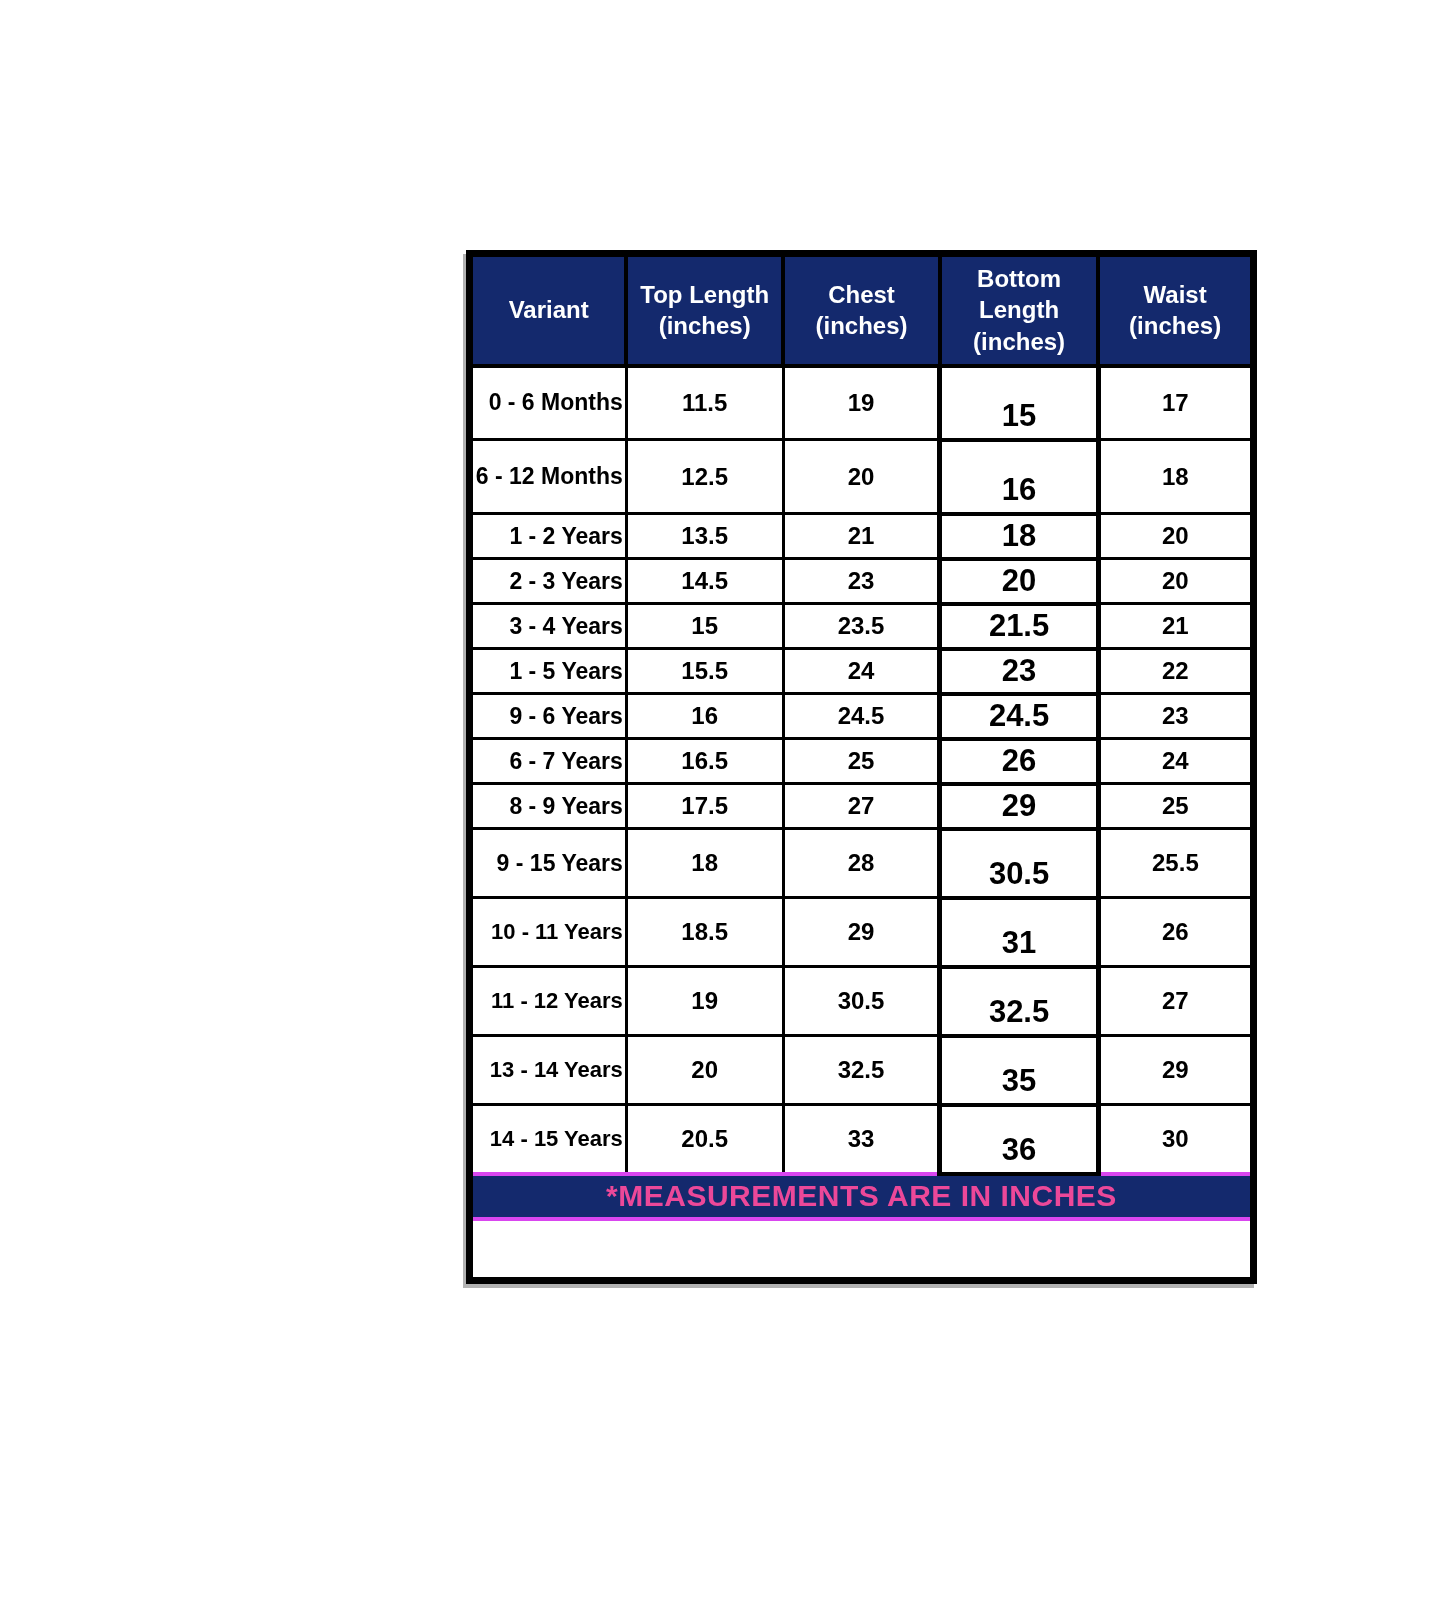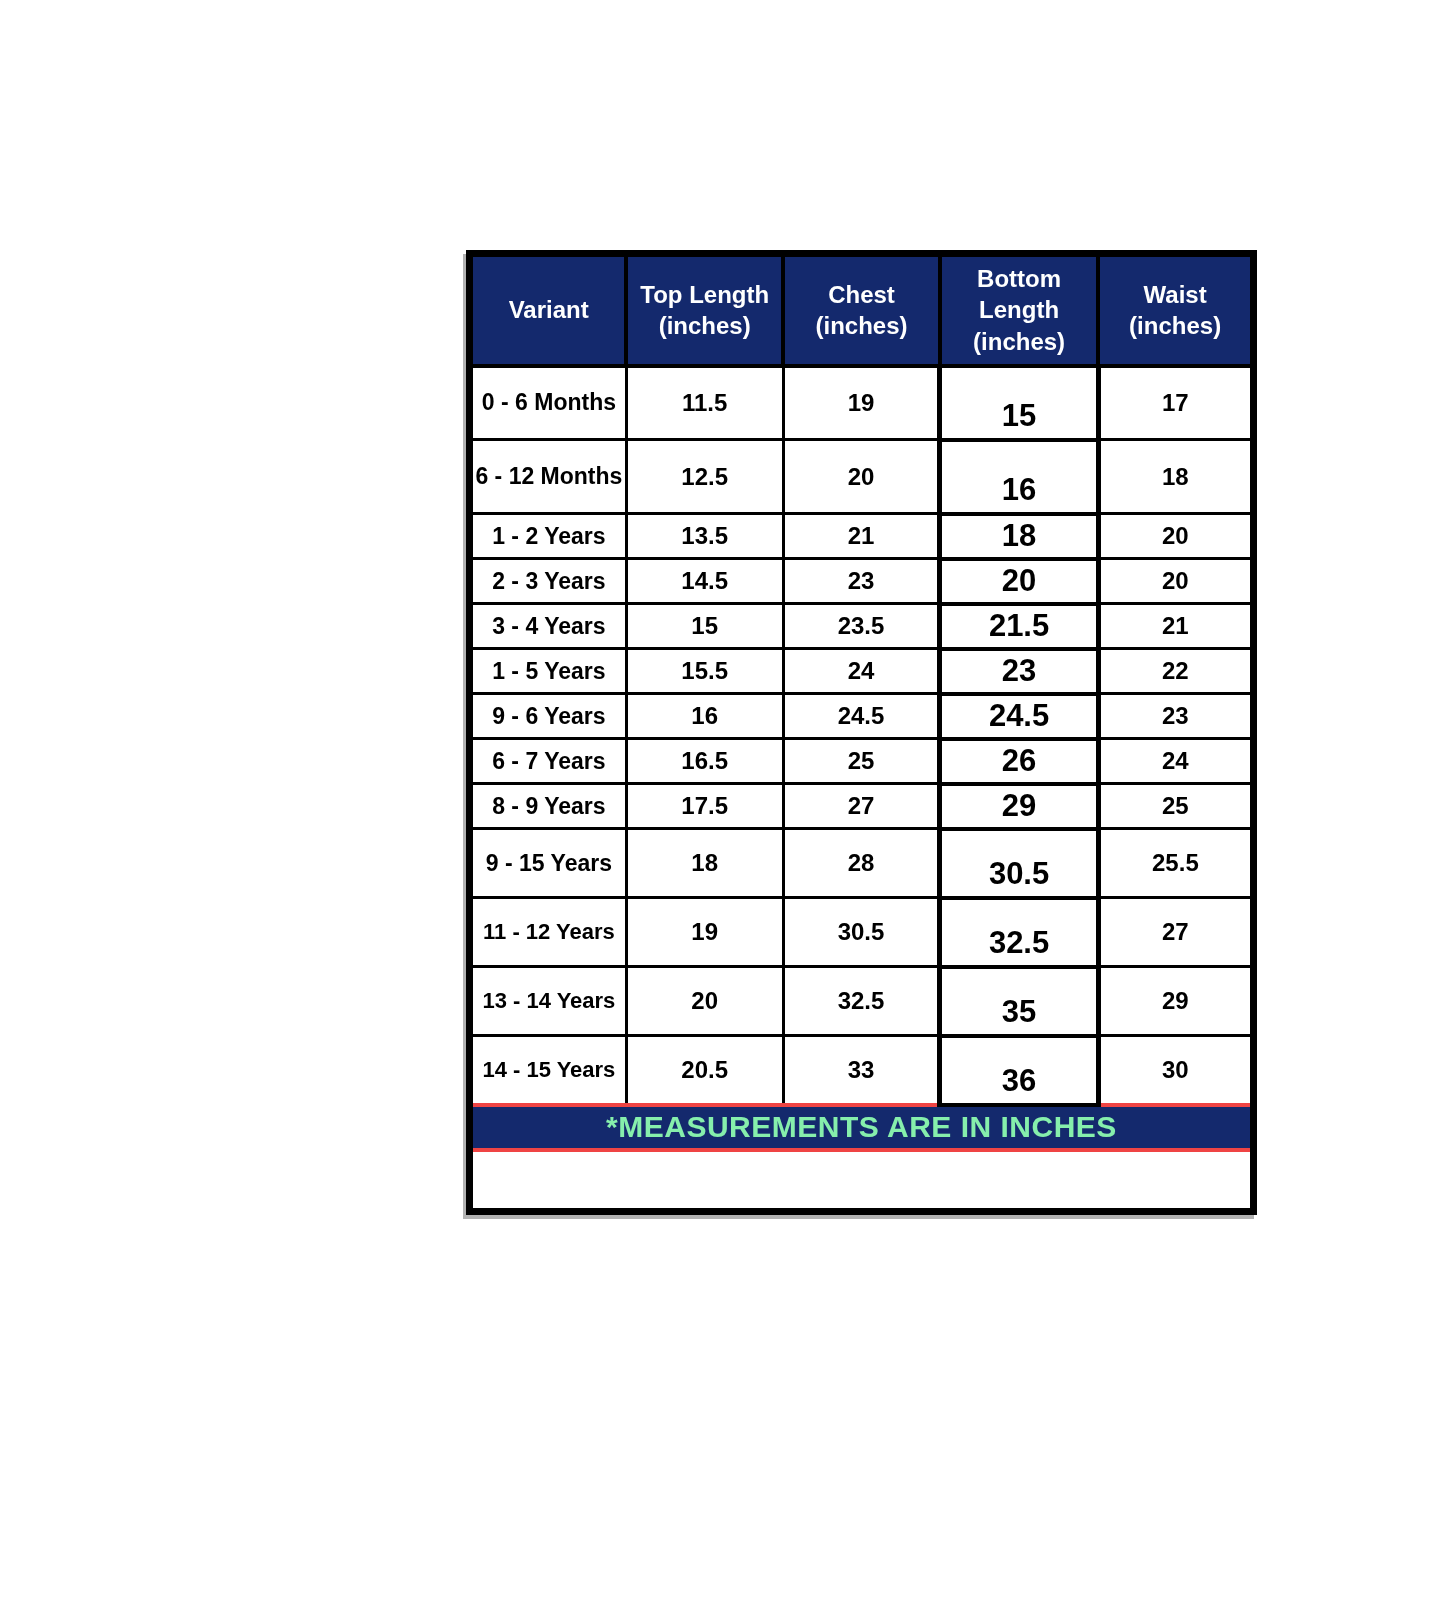--- a/index.html
+++ b/index.html
@@ -41,41 +41,41 @@
     font-weight: bold;
     font-size: 24px;
     text-align: center;
     vertical-align: middle;
     padding: 0 2px;
     background: #fff;
   }
   tr.months { height: 74px; }
   tr.tall   { height: 69px; }
   tr.short  { height: 45px; }
-  td.variant { font-size: 23px; line-height: 1.25; }
+  td.variant { font-size: 23px; line-height: 1.25; text-align: right; }
   tr.late td.variant { font-size: 22px; }
   td.bl {
     border-left: 5px solid #000;
     border-right: 5px solid #000;
     border-top: 4px solid #000;
     border-bottom: 4px solid #000;
     font-size: 31px;
     line-height: 0.95;
   }
   tr.months td.bl, tr.tall td.bl {
     vertical-align: bottom;
     padding-bottom: 7px;
   }
   tr.note-row td {
     background: var(--navy, #14296d);
-    color: #86efac;
+    color: #ec4899;
     font-size: 30px;
     letter-spacing: 0.5px;
     height: 45px;
-    border: 4px solid #ef4444;
+    border: 4px solid #d946ef;
   }
   tr.blank-row td {
     height: 62px;
     background: #fff;
   }
 </style>
 </head>
 <body>
 
 <div class="size-chart">
@@ -161,20 +161,27 @@
           <td>25</td>
         </tr>
         <tr class="tall">
           <td class="variant">9 - 15 Years</td>
           <td>18</td>
           <td>28</td>
           <td class="bl">30.5</td>
           <td>25.5</td>
         </tr>
         <tr class="tall late">
+          <td class="variant">10 - 11 Years</td>
+          <td>18.5</td>
+          <td>29</td>
+          <td class="bl">31</td>
+          <td>26</td>
+        </tr>
+        <tr class="tall late">
           <td class="variant">11 - 12 Years</td>
           <td>19</td>
           <td>30.5</td>
           <td class="bl">32.5</td>
           <td>27</td>
         </tr>
         <tr class="tall late">
           <td class="variant">13 - 14 Years</td>
           <td>20</td>
           <td>32.5</td>

